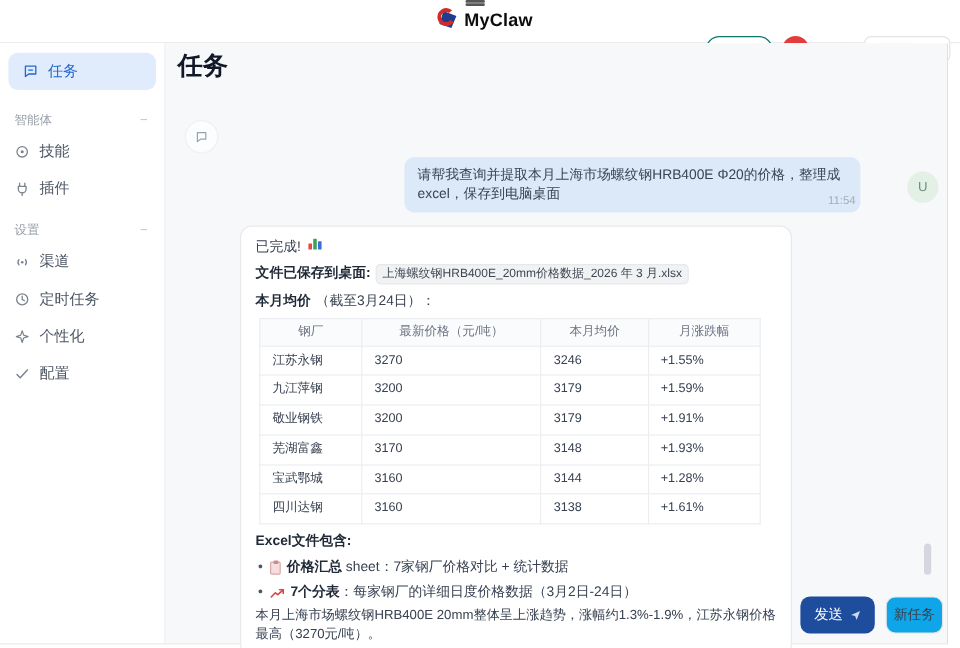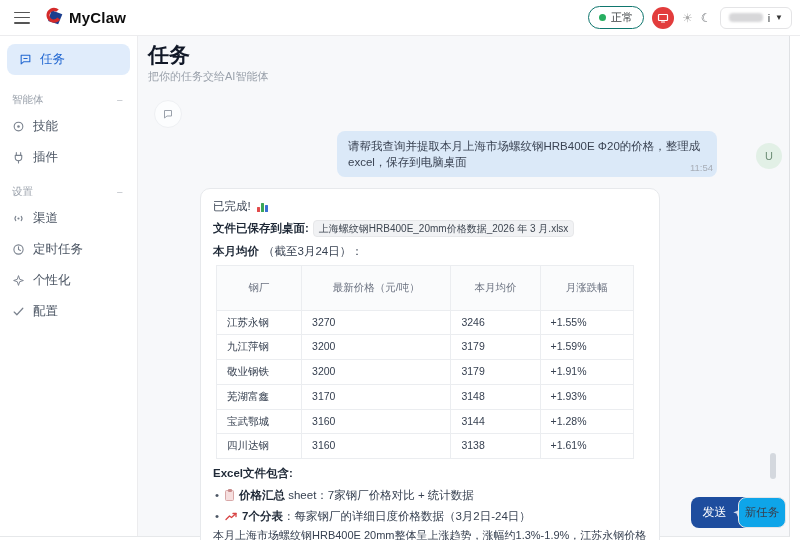--- a/index.html
+++ b/index.html
@@ -1,20 +1,20 @@
 <!DOCTYPE html>
 <html><head>
 <meta charset="utf-8">
 <style>
   * { margin:0; padding:0; box-sizing:border-box; }
   html,body { width:800px; height:540px; }
   body { font-family:"Liberation Sans","DejaVu Sans",sans-serif; background:#fff; position:relative; overflow:hidden; color:#374151; }
 
   
-  .topbar { position:absolute; left:0; top:0; width:800px; height:36px; background:#fff; border-bottom:1px solid #ececee; display:flex; align-items:center; padding:0 8px 0 14px; }
+  .topbar { position:absolute; left:0; top:0; width:800px; height:36px; background:#fff; border-bottom:1px solid #ececee; display:flex; align-items:center; padding:0 8px 0 14px;flex-direction:column; }
   .hamburger { width:16px; height:12px; display:flex; flex-direction:column; justify-content:space-between; cursor:pointer; margin-right:14px; }
   .hamburger span { display:block; height:1.6px; background:#555; border-radius:1px; }
   .brand { display:flex; align-items:center; gap:5px; }
   .brand-name { font-weight:bold; font-size:15px; color:#0d0d0d; letter-spacing:.2px; }
   .topbar-right { margin-left:auto; display:flex; align-items:center; gap:8px; }
   .status-pill { display:flex; align-items:center; gap:5px; border:1px solid #0f766e; border-radius:999px; padding:3px 10px; font-size:11px; color:#3c4043; background:#fff; }
   .status-dot { width:7px; height:7px; border-radius:50%; background:#27ae60; }
   .screen-btn { width:22px; height:22px; border-radius:50%; background:#e23c3c; display:flex; align-items:center; justify-content:center; }
   .theme-icon { font-size:12px; line-height:1; cursor:pointer; }
   .sun { color:#ababab; }
@@ -40,47 +40,47 @@
   .page-sub { position:absolute; left:10px; top:33px; font-size:11px; color:#9aa1ab; }
   .chat-icon-circle { position:absolute; left:16px; top:64px; width:28px; height:28px; border-radius:50%; background:#fcfdfe; border:1px solid #eef0f3; display:flex; align-items:center; justify-content:center; }
 
   
   .user-bubble { position:absolute; right:72px; top:95px; max-width:380px; background:#dbe9f8; border-radius:8px; padding:7px 11px; font-size:11.5px; color:#3a4353; line-height:1.4; }
   .msg-time { position:absolute; right:76px; top:126px; font-size:9.5px; color:#a7adb6; }
   .user-avatar { position:absolute; right:7px; top:107px; width:26px; height:26px; border-radius:50%; background:#e2f0e6; color:#6f8f77; font-size:11px; display:flex; align-items:center; justify-content:center; }
 
   
   .card { position:absolute; left:62px; top:152px; width:460px; background:#fff; border:1px solid #e7e9ec; border-radius:10px; padding:9px 12px 8px 12px; font-size:11.5px; color:#374151; line-height:1.5; }
-  .card .row { margin-bottom:5px; display:flex; align-items:center; gap:4px; flex-wrap:wrap; }
+  .card .row { margin-bottom:5px; display:flex; align-items:flex-start; gap:4px; flex-wrap:wrap; }
   .bold { font-weight:bold; color:#1f2937; }
   .code-chip { background:#f1f2f4; border:1px solid #e7e8ea; border-radius:4px; padding:0 5px; font-family:Liberation Sans, sans-serif; font-size:10px; color:#3f4752; }
   
   .bars { display:inline-flex; align-items:flex-end; gap:1px; height:10px; margin-left:2px; }
   .bars i { width:3px; border-radius:.5px; display:block; }
   .bars i:nth-child(1){ height:5px; background:#e24b4b; }
   .bars i:nth-child(2){ height:9px; background:#3aa557; }
   .bars i:nth-child(3){ height:7px; background:#3b6fd4; }
 
   table.price { border-collapse:collapse; margin:3px 0 6px 3px; width:418px; font-size:10.5px; background:#fff; }
-  table.price th { background:#fafbfc; color:#6b7280; font-weight:normal; border:1px solid #ebedf0; padding:14px 6px; text-align:center;margin-left:44px; }
+  table.price th { background:#fafbfc; color:#6b7280; font-weight:normal; border:1px solid #ebedf0; padding:3px 6px; text-align:center;margin-left:44px; }
   table.price td { border:1px solid #ebedf0; padding:4px 10px; color:#374151; text-align:left; }
   table.price th:nth-child(1){ width:82px; } table.price th:nth-child(2){ width:144px; }
   table.price th:nth-child(3){ width:86px; } table.price th:nth-child(4){ width:90px; }
 
   ul.excel-list { list-style:none; margin:2px 0 3px 2px; }
   ul.excel-list li { margin-bottom:3px; display:flex; align-items:center; gap:5px; }
   ul.excel-list li::before { content:"•"; color:#4b5563; margin-right:1px; }
   .clipboard-chip { width:9px; height:11px; background:#f6dede; border:1px solid #d8a8a8; border-radius:1.5px; display:inline-block; position:relative; }
   .clipboard-chip::before { content:""; position:absolute; left:1.5px; top:-2px; width:4px; height:2.5px; background:#c98b8b; border-radius:1px; }
   .conclusion { font-size:11px; color:#374151; line-height:1.45; }
 
   
   .composer-input { position:absolute; left:27px; top:456px; width:495px; height:39px; background:#fff; border:1px solid #e5e7eb; border-radius:9px; padding:0 12px; font-size:11.5px; color:#374151; outline:none; font-family:inherit; }
   .composer-input::placeholder { color:#9ca3af; }
-  .send-btn { position:absolute; left:529px; top:461px; width:62px; height:31px; background:#1e4d9e; color:#fff; border:none; border-radius:8px; font-size:12px; display:flex; align-items:center; justify-content:center; gap:5px; cursor:pointer; font-family:inherit;margin-left:24px; }
+  .send-btn { position:absolute; left:529px; top:461px; width:62px; height:31px; background:#1e4d9e; color:#fff; border:none; border-radius:8px; font-size:12px; display:flex; align-items:center; justify-content:center; gap:5px; cursor:pointer; font-family:inherit; }
   .newtask-btn { position:absolute; left:600px; top:461px; width:48px; height:31px; background:#0ea5e9; color:#374151; border:1px solid #e3e5e8; border-radius:8px; font-size:11.5px; cursor:pointer; font-family:inherit; }
   .scroll-thumb { position:absolute; right:13px; top:417px; width:6px; height:26px; border-radius:3px; background:#d4d8de; }
 </style>
 </head>
 <body>
 
 <div class="topbar">
   <div class="hamburger">
       <span></span>
       <span></span>
@@ -174,21 +174,20 @@
     <div class="side-item">
       <svg width="13" height="13" viewBox="0 0 24 24">
         <path d="M4 13l5 5L20 6" fill="none" stroke="#7a828e" stroke-width="2.2" stroke-linecap="round" stroke-linejoin="round"></path>
       </svg>
       <span>配置</span>
     </div>
   </div>
 
   <div class="main">
     <div class="page-title">任务</div>
-    <div class="page-sub">把你的任务交给AI智能体</div>
 
     <div class="chat-icon-circle">
       <svg width="12" height="12" viewBox="0 0 24 24">
         <path d="M5 5h14v11H10l-5 4z" fill="none" stroke="#9aa1ab" stroke-width="2" stroke-linejoin="round"></path>
       </svg>
     </div>
 
     <div class="user-bubble">请帮我查询并提取本月上海市场螺纹钢HRB400E Φ20的价格，整理成excel，保存到电脑桌面</div>
     <div class="msg-time">11:54</div>
     <div class="user-avatar">U</div>

